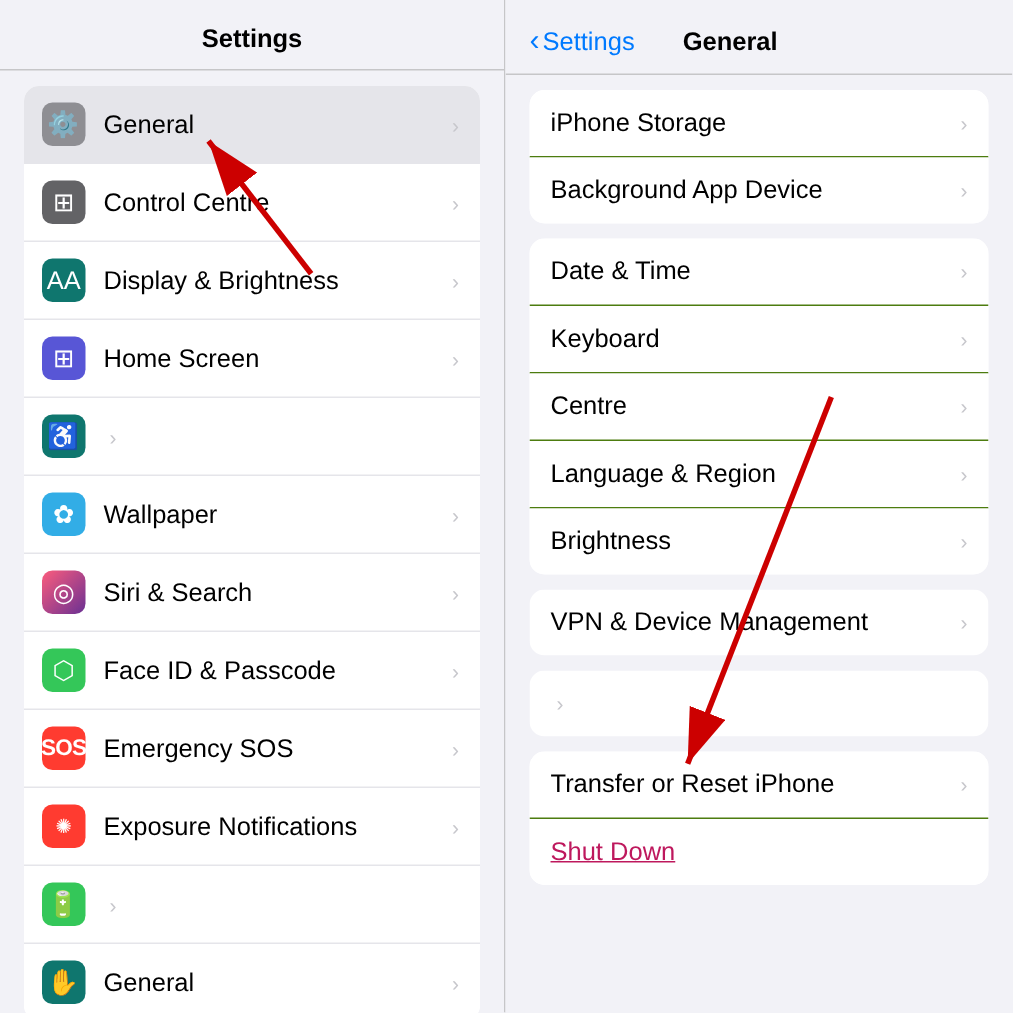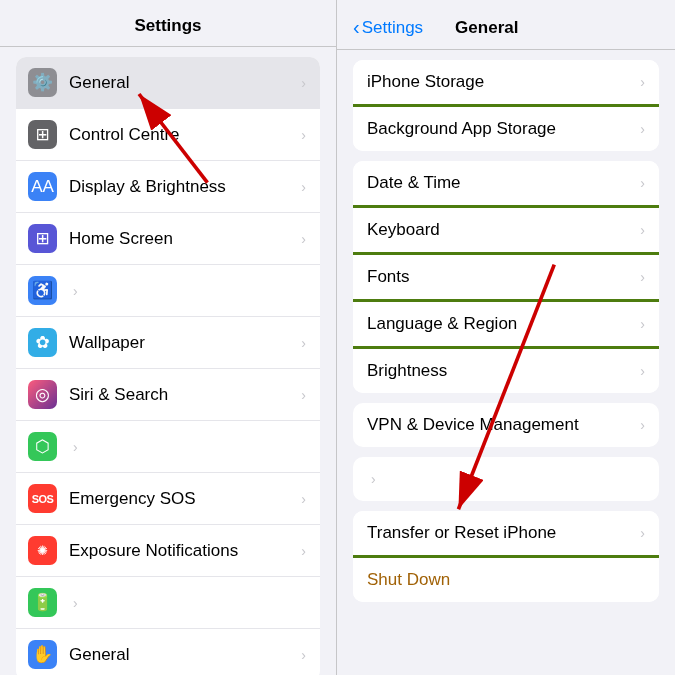--- a/index.html
+++ b/index.html
@@ -74,21 +74,21 @@
       align-items: center;
       justify-content: center;
       margin-right: 12px;
       flex-shrink: 0;
       font-size: 17px;
       color: #fff;
     }
 
     .icon-gray { background: #8e8e93; }
     .icon-gray2 { background: #636366; }
-    .icon-blue { background: #3b82f6; }
+    .icon-blue { background: #0f766e; }
     .icon-blue2 { background: #5856d6; }
     .icon-cyan { background: #32ade6; }
     .icon-green { background: #34c759; }
     .icon-pink { background: linear-gradient(135deg, #fc5c7d, #6a3093); }
     .icon-red { background: #ff3b30; }
     .icon-pink2 { background: #ff2d55; }
 
     .item-label {
       flex: 1;
       font-size: 17px;
@@ -151,37 +151,38 @@
       margin: 10px 16px 0;
       border-radius: 10px;
       overflow: hidden;
     }
 
     .right-item {
       display: flex;
       align-items: center;
       padding: 12px 14px;
       background: #fff;
-      border-bottom: 3px solid #4d7c0f;
+      border-bottom: 1px solid #4d7c0f;
       min-height: 44px;
       cursor: pointer;
     }
 
     .right-item:last-child {
       border-bottom: none;
     }
 
     .right-item-label {
       flex: 1;
       font-size: 17px;
       color: #000;
     }
 
     .right-item-label.blue {
-      color: #a16207;
+      color: #be185d;
+      text-decoration: underline;
     }
 
     
     .arrow-overlay {
       position: absolute;
       top: 0; left: 0;
       width: 100%;
       height: 100%;
       pointer-events: none;
     }
@@ -189,21 +190,21 @@
     .container {
       position: relative;
       display: flex;
       width: 675px;
       height: 616px;
     }
 
     
     .sos-icon {
       background: #ff3b30;
-      font-size: 11px;
+      font-size: 15px;
       font-weight: 700;
       letter-spacing: -0.5px;
     }
 
     
     .exposure-icon {
       background: #ff3b30;
       font-size: 13px;
     }
   </style>
@@ -246,20 +247,21 @@
             <span class="item-label">Wallpaper</span>
             <span class="chevron">›</span>
           </div>
           <div class="settings-item">
             <div class="item-icon icon-pink">◎</div>
             <span class="item-label">Siri &amp; Search</span>
             <span class="chevron">›</span>
           </div>
           <div class="settings-item">
             <div class="item-icon icon-green">⬡</div>
+            <span class="item-label">Face ID &amp; Passcode</span>
             <span class="chevron">›</span>
           </div>
           <div class="settings-item">
             <div class="item-icon icon-red sos-icon">SOS</div>
             <span class="item-label">Emergency SOS</span>
             <span class="chevron">›</span>
           </div>
           <div class="settings-item">
             <div class="item-icon icon-pink2 exposure-icon">✺</div>
             <span class="item-label">Exposure Notifications</span>
@@ -287,35 +289,35 @@
       <span class="right-title">General</span>
     </div>
     <div class="right-list">
 
     <div class="right-group">
           <div class="right-item">
             <span class="right-item-label">iPhone Storage</span>
             <span class="chevron">›</span>
           </div>
           <div class="right-item">
-            <span class="right-item-label">Background App Storage</span>
+            <span class="right-item-label">Background App Device</span>
             <span class="chevron">›</span>
           </div>
         </div>
         <div class="right-group">
           <div class="right-item">
             <span class="right-item-label">Date &amp; Time</span>
             <span class="chevron">›</span>
           </div>
           <div class="right-item">
             <span class="right-item-label">Keyboard</span>
             <span class="chevron">›</span>
           </div>
           <div class="right-item">
-            <span class="right-item-label">Fonts</span>
+            <span class="right-item-label">Centre</span>
             <span class="chevron">›</span>
           </div>
           <div class="right-item">
             <span class="right-item-label">Language &amp; Region</span>
             <span class="chevron">›</span>
           </div>
           <div class="right-item">
             <span class="right-item-label">Brightness</span>
             <span class="chevron">›</span>
           </div>

